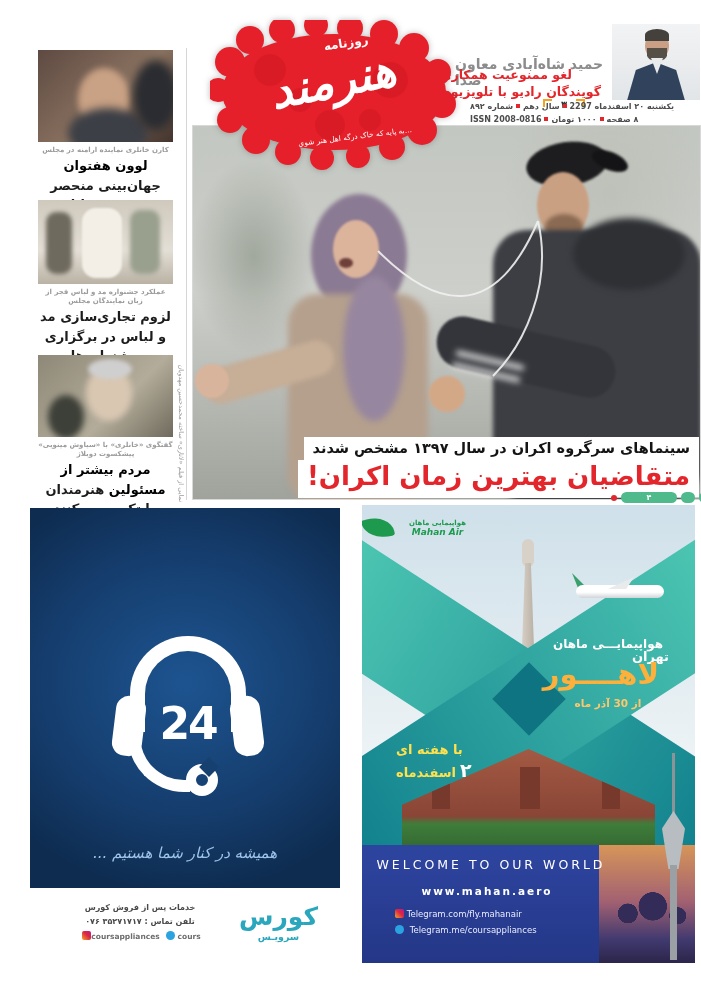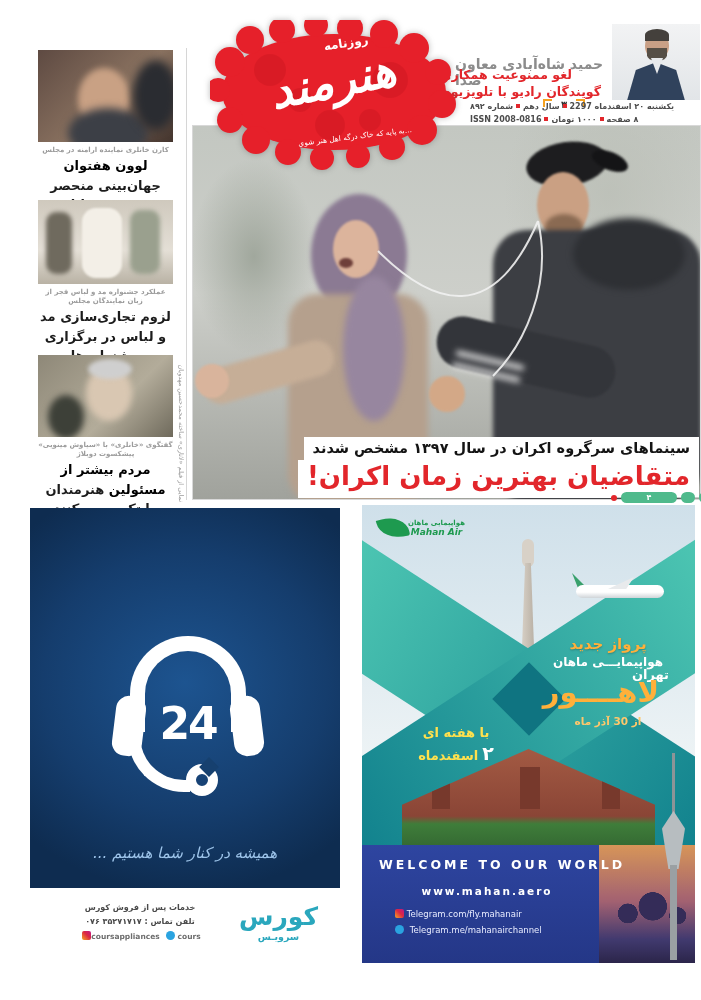--- a/index.html
+++ b/index.html
@@ -96,38 +96,38 @@
     background:linear-gradient(180deg,#a35a43,#8a4536 70%,#3f7d3a 78%,#356b33)}
   #lahore i{position:absolute;background:#77392c}
   #milad{position:absolute;right:4px;top:248px;width:34px;height:205px;z-index:8}
   #milad .ant{position:absolute;left:15px;top:0;width:3px;height:66px;background:#8d9497}
   #milad .bulb{position:absolute;left:5px;top:58px;width:23px;height:58px;background:#b7bdc0;clip-path:polygon(50% 0,100% 30%,72% 100%,28% 100%,0 30%)}
   #milad .pole{position:absolute;left:13px;top:112px;width:7px;height:95px;background:#9aa0a3}
   #plane{position:absolute;left:208px;top:70px;width:100px;height:30px;z-index:5}
   #plane .body{position:absolute;left:6px;top:10px;width:88px;height:13px;border-radius:8px;background:linear-gradient(180deg,#fff 55%,#cfd4d8)}
   #plane .tail{position:absolute;left:2px;top:-2px;width:16px;height:16px;background:#38a06c;clip-path:polygon(0 0,100% 100%,40% 100%)}
   #plane .wing{position:absolute;left:38px;top:2px;width:26px;height:12px;background:#e8eaec;clip-path:polygon(0 100%,100% 0,70% 100%)}
-  #mahan-logo{position:absolute;left:16px;top:12px;z-index:6;direction:ltr;display:flex;align-items:center;gap:0}
+  #mahan-logo{position:absolute;left:1px;top:12px;z-index:6;direction:ltr;display:flex;align-items:center;gap:16px}
   .feather{width:30px;height:22px;background:#1e9a4f;border-radius:0 80% 10% 90%;transform:rotate(-14deg)}
   .mlogo-txt{text-align:center;color:#1e9a4f;line-height:1.15}
   .mlogo-fa{font-size:7px;font-weight:bold}
   .mlogo-en{font-size:9px;font-weight:bold;font-style:italic}
   #m-right{position:absolute;right:8px;top:130px;width:158px;z-index:6;text-align:center}
   .t-new{color:#ffb03a;font-size:15px;font-weight:bold;text-shadow:0 1px 2px rgba(0,0,0,.25)}
   .t-air{color:#fff;font-size:12px;font-weight:bold;margin-top:2px}
   .t-dest{position:relative;height:42px;margin-top:2px}
   .t-dest .small{position:absolute;right:18px;top:-4px;color:#fff;font-size:13px;font-weight:bold}
   .t-dest .big{position:absolute;right:28px;top:4px;color:#ffb03a;font-size:29px;font-weight:bold}
   .t-date{color:#ffc76b;font-size:10.5px;font-weight:bold;margin-top:2px}
-  #m-left{position:absolute;left:34px;top:220px;width:120px;z-index:6;text-align:center}
+  #m-left{position:absolute;left:34px;top:237px;width:120px;z-index:6;text-align:left}
   .w1{color:#ffe14d;font-size:13px;font-weight:bold}
   .w2{margin-top:2px;color:#ffe14d;font-size:13px;font-weight:bold}
   .w2 b{color:#fff;font-size:19px;margin-left:4px}
   #mband{position:absolute;left:0;top:340px;width:333px;height:118px;background:linear-gradient(180deg,#2e45a0,#243787);z-index:7}
-  .welcome{position:absolute;left:15px;top:12px;width:250px;text-align:center;color:#fff;font-size:12.5px;font-weight:bold;letter-spacing:3px;direction:ltr}
+  .welcome{position:absolute;left:4px;top:12px;width:250px;text-align:center;color:#fff;font-size:12.5px;font-weight:normal;letter-spacing:3px;direction:ltr}
   .site{position:absolute;left:0;top:40px;width:250px;text-align:center;color:#fff;font-size:10.5px;font-weight:bold;letter-spacing:2px;direction:ltr}
   .soc{position:absolute;left:30px;width:200px;color:#e8ecff;font-size:8.5px;direction:ltr;text-align:left}
   .soc1{top:64px}.soc2{top:80px}
   #mosque{position:absolute;right:0;top:0;width:96px;height:118px;
     background:radial-gradient(14px 14px at 30% 58%,#352c55 70%,transparent 72%),
                radial-gradient(20px 20px at 56% 52%,#352c55 70%,transparent 72%),
                radial-gradient(12px 12px at 82% 60%,#352c55 70%,transparent 72%),
                linear-gradient(180deg,#e09a55,#a96370 48%,#433a6e 80%,#2c2547);
     opacity:.95}
 </style>
@@ -338,34 +338,33 @@
       <div class="wing"></div>
     </div>
     <div id="mahan-logo">
       <div class="feather"></div>
       <div class="mlogo-txt">
         <div class="mlogo-fa">هواپیمایی ماهان</div>
         <div class="mlogo-en ltr">Mahan Air</div>
       </div>
     </div>
     <div id="m-right">
-      <div class="t-new">پرواز جدید</div>
       <div class="t-air">هواپیمایـــی ماهان</div>
       <div class="t-dest">
         <span class="small">تهران</span>
         <span class="big">لاهــــور</span>
       </div>
       <div class="t-date">از 30 آذر ماه</div>
     </div>
     <div id="m-left">
       <div class="w1">با هفته ای</div>
       <div class="w2"><b>۲</b><span>اسفندماه</span></div>
     </div>
     <div id="mband">
       <div id="mosque"></div>
       <div class="welcome">WELCOME TO OUR WORLD</div>
       <div class="site">www.mahan.aero</div>
       <div class="soc soc1"><span class="ig"></span> <span>Telegram.com/fly.mahanair</span></div>
-      <div class="soc soc2"><span class="tg"></span> <span>Telegram.me/mahanairchannel</span></div>
+      <div class="soc soc2"><span class="tg"></span> <span>Telegram.me/coursappliances</span></div>
     </div>
   </div>
 
 </div>
 
 </body></html>

